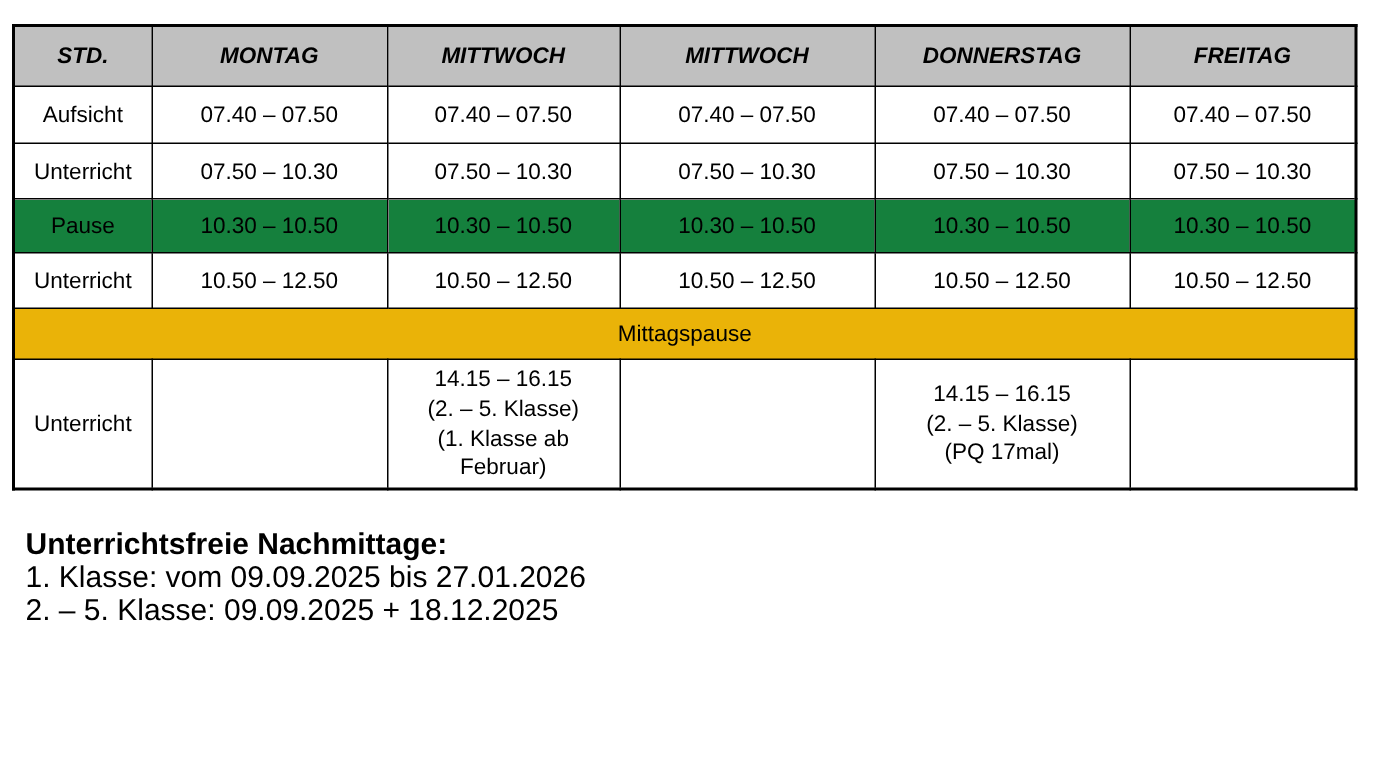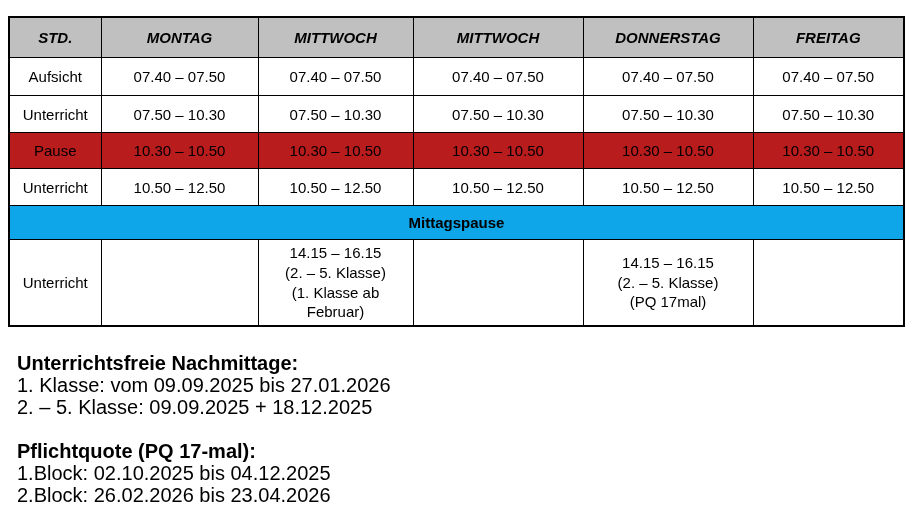--- a/index.html
+++ b/index.html
@@ -27,26 +27,26 @@
     overflow: hidden;
   }
   tr.header-row th {
     background: #c0c0c0;
     font-weight: bold;
     font-style: italic;
     height: 39px;
   }
   tr.row-aufsicht td   { height: 37px; }
   tr.row-unterricht1 td{ height: 36px; }
-  tr.row-pause td      { height: 35px; background: #b91c1c; }
+  tr.row-pause td      { height: 35px; background: #15803d; }
   tr.row-unterricht2 td{ height: 36px; }
   tr.row-lunch td {
     height: 33px;
-    background: #0ea5e9;
-    font-weight: bold;
+    background: #eab308;
+    font-weight: normal;
   }
   tr.row-afternoon td  { height: 85px; }
   td.label-bold { font-weight: normal; }
   td.multiline {
     white-space: pre-line;
     line-height: 1.33;
   }
 
   .notes {
     position: absolute; left: 17px; top: 352px;
@@ -135,20 +135,15 @@
     </tr>
   </tbody>
     </table>
 
   <div class="notes">
     <div class="note-block1">
       <div class="note-title">Unterrichtsfreie Nachmittage:</div>
       <div class="note-line">1. Klasse: vom 09.09.2025 bis 27.01.2026</div>
       <div class="note-line">2. – 5. Klasse: 09.09.2025 + 18.12.2025</div>
     </div>
-    <div class="note-block2">
-      <div class="note-title">Pflichtquote (PQ 17-mal):</div>
-      <div class="note-line">1.Block: 02.10.2025 bis 04.12.2025</div>
-      <div class="note-line">2.Block: 26.02.2026 bis 23.04.2026</div>
-    </div>
   </div>
 
 </div>
 
 </body></html>

